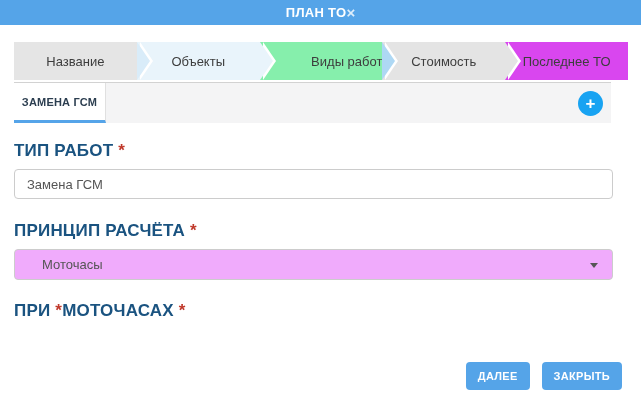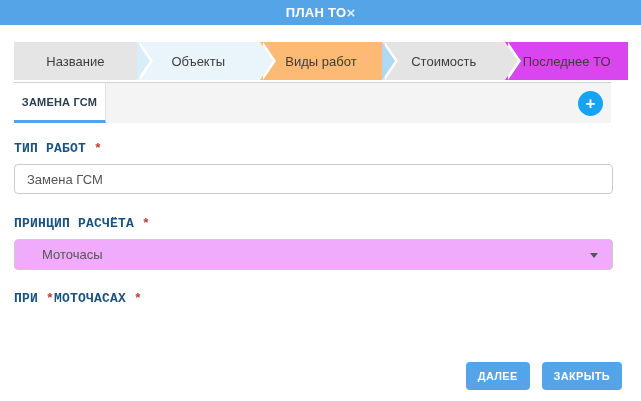--- a/index.html
+++ b/index.html
@@ -54,21 +54,21 @@
     position: absolute;
     top: 0;
     width: 0; height: 0;
     border-top: 19px solid transparent;
     border-bottom: 19px solid transparent;
   }
   .step .arrow     { right: -13px; border-left: 13px solid; z-index: 2; }
   .step .arrow-gap { right: -16px; border-left: 13px solid #ffffff; z-index: 1; }
   .s1 { background: #e5e5e5; z-index: 50; } .s1 .arrow { border-left-color: #d9ecf9; }
   .s2 { background: #e9f4fb; z-index: 40; } .s2 .arrow { border-left-color: #e9f4fb; }
-  .s3 { background: #fdba74; z-index: 30; } .s3 .arrow { border-left-color: #aed8f4; }
+  .s3 { background: #86efac; z-index: 30; justify-content: flex-end; } .s3 .arrow { border-left-color: #aed8f4; }
   .s4 { background: #e4e4e4; z-index: 20; } .s4 .arrow { border-left-color: #e4e4e4; }
   .s5 { background: #d946ef; z-index: 10; }
 
   
   .tabbar {
     margin: 2px 0 0 14px;
     width: 597px;
     height: 41px;
     background: #f4f4f5;
     border-top: 1px solid #d2d2d2;
@@ -103,25 +103,24 @@
     display: flex;
     align-items: center;
     justify-content: center;
     cursor: pointer;
     line-height: 1;
   }
 
   
   .form { padding: 18px 28px 0 14px; }
   .field-label {
-    font-size: 13px;
+    font-size: 17px;
     font-weight: bold;
     color: #1a5380;
     letter-spacing: .2px;
-    font-family: Liberation Mono, monospace;
   }
   .req { color: #c0392b; font-weight: bold; }
   .text-input {
     margin-top: 8px;
     width: 100%;
     height: 30px;
     border: 1px solid #cccccc;
     border-radius: 4px;
     padding: 0 12px;
     font-size: 13px;

